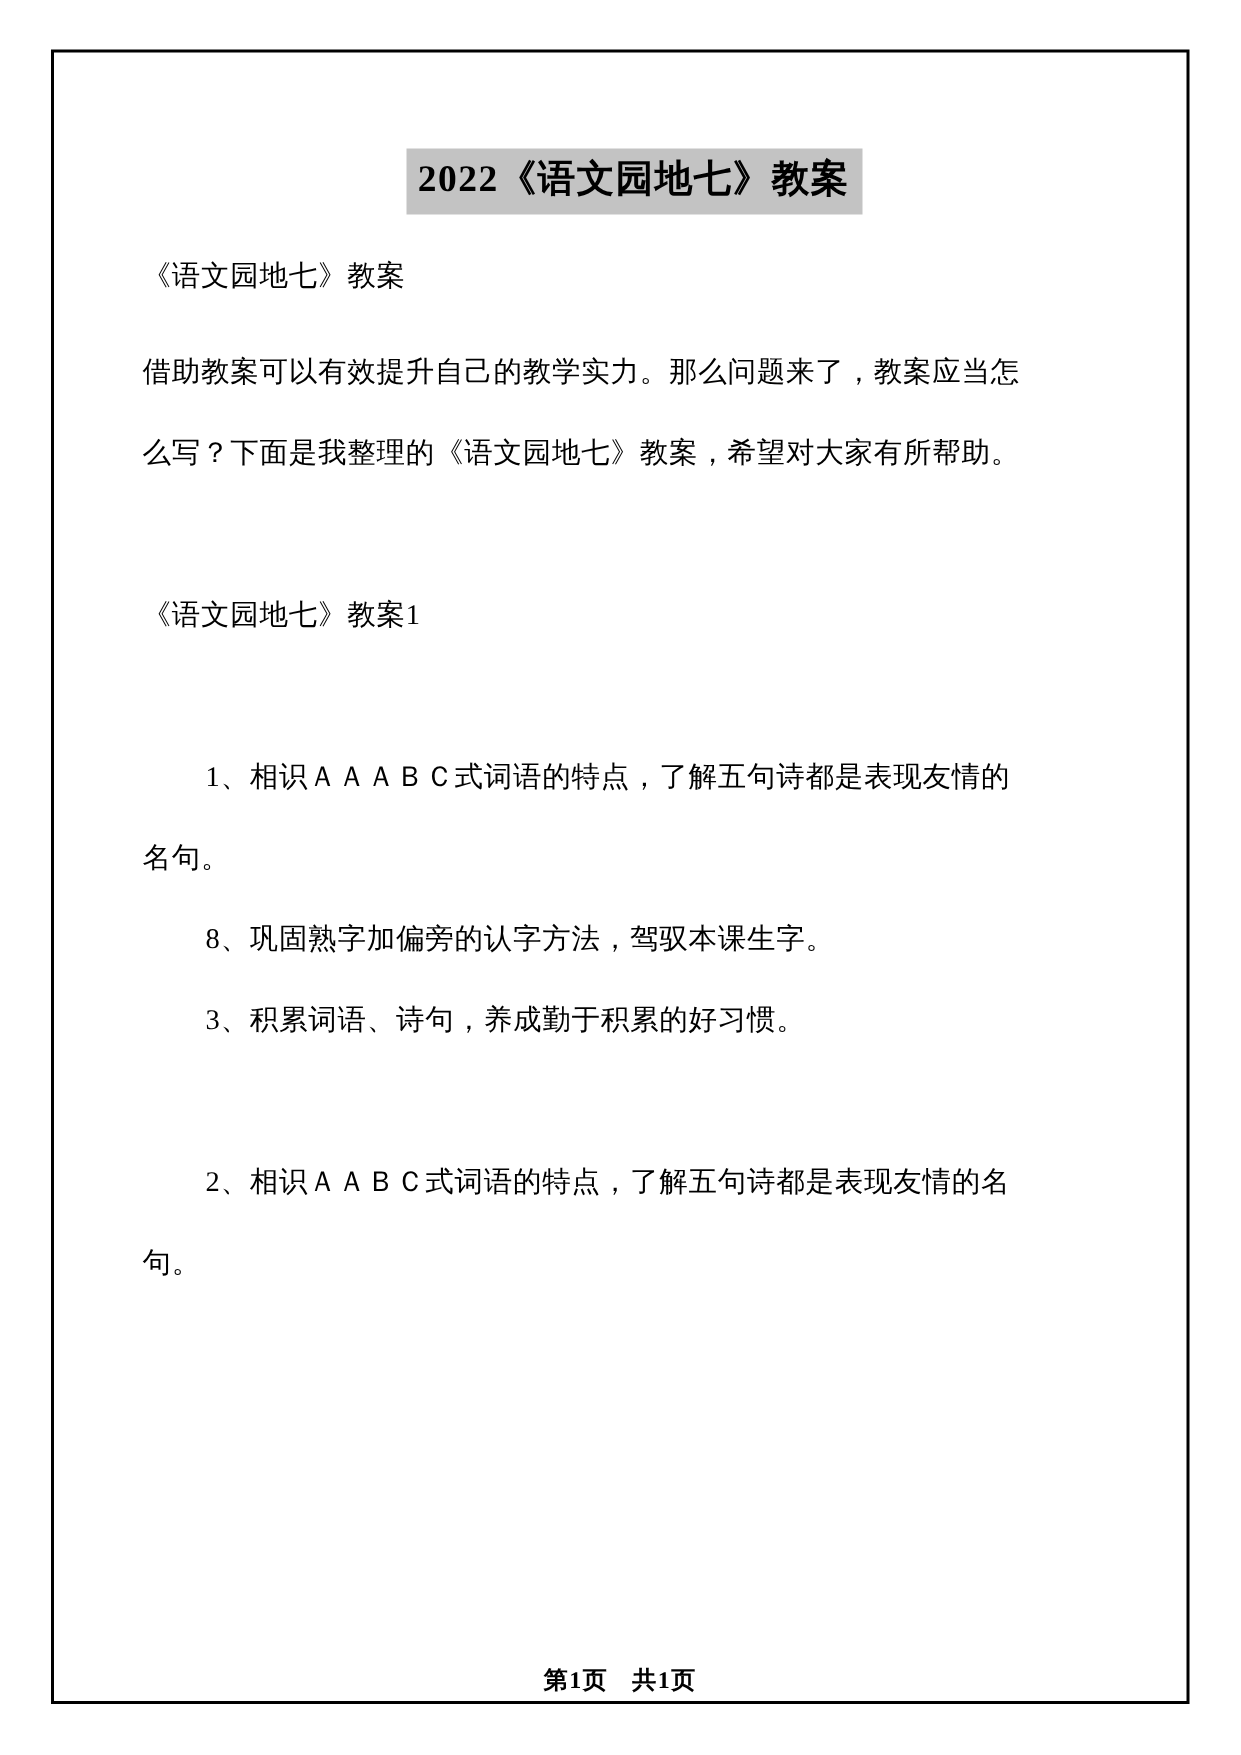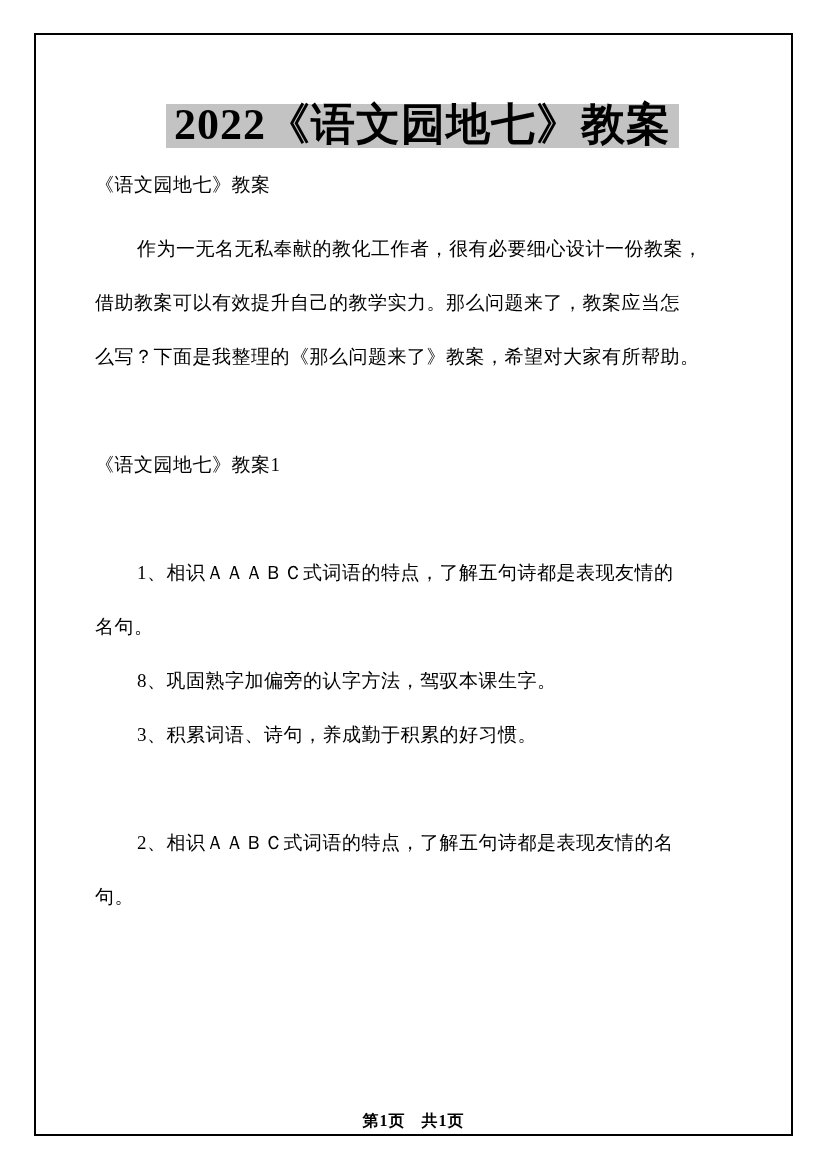--- a/index.html
+++ b/index.html
@@ -25,21 +25,21 @@
   .content {
     position: absolute;
     left: 59px;
     top: 0;
     width: 655px;
   }
   .block--title {
     margin-top: 64px;
     height: 46px;
     text-align: center;
-    font-size: 44px;
+    font-size: 25px;
     font-weight: bold;
     letter-spacing: 1px;
     white-space: nowrap;
   }
   .highlight {
     display: inline-block;
     line-height: 38px;
     padding: 2px 8px 4px 8px;
   }
   .block--para .line {
@@ -70,23 +70,22 @@
 </head>
 <body>
 
 <div class="page">
   <div class="content">
       <div class="block block--title"><span class="highlight" style="background-color: rgb(195, 195, 195);">2022《语文园地七》教案</span></div>
       <div class="block block--para">
         <div class="line">《语文园地七》教案</div>
       </div>
       <div class="block block--para">
-        <div class="line indent">作为一无名无私奉献的教化工作者，很有必要细心设计一份教案，</div>
         <div class="line">借助教案可以有效提升自己的教学实力。那么问题来了，教案应当怎</div>
-        <div class="line">么写？下面是我整理的《那么问题来了》教案，希望对大家有所帮助。</div>
+        <div class="line">么写？下面是我整理的《语文园地七》教案，希望对大家有所帮助。</div>
       </div>
       <div class="block block--spacer"></div>
       <div class="block block--para">
         <div class="line">《语文园地七》教案1</div>
       </div>
       <div class="block block--spacer"></div>
       <div class="block block--para">
         <div class="line indent">1、相识ＡＡＡＢＣ式词语的特点，了解五句诗都是表现友情的</div>
         <div class="line">名句。</div>
       </div>

